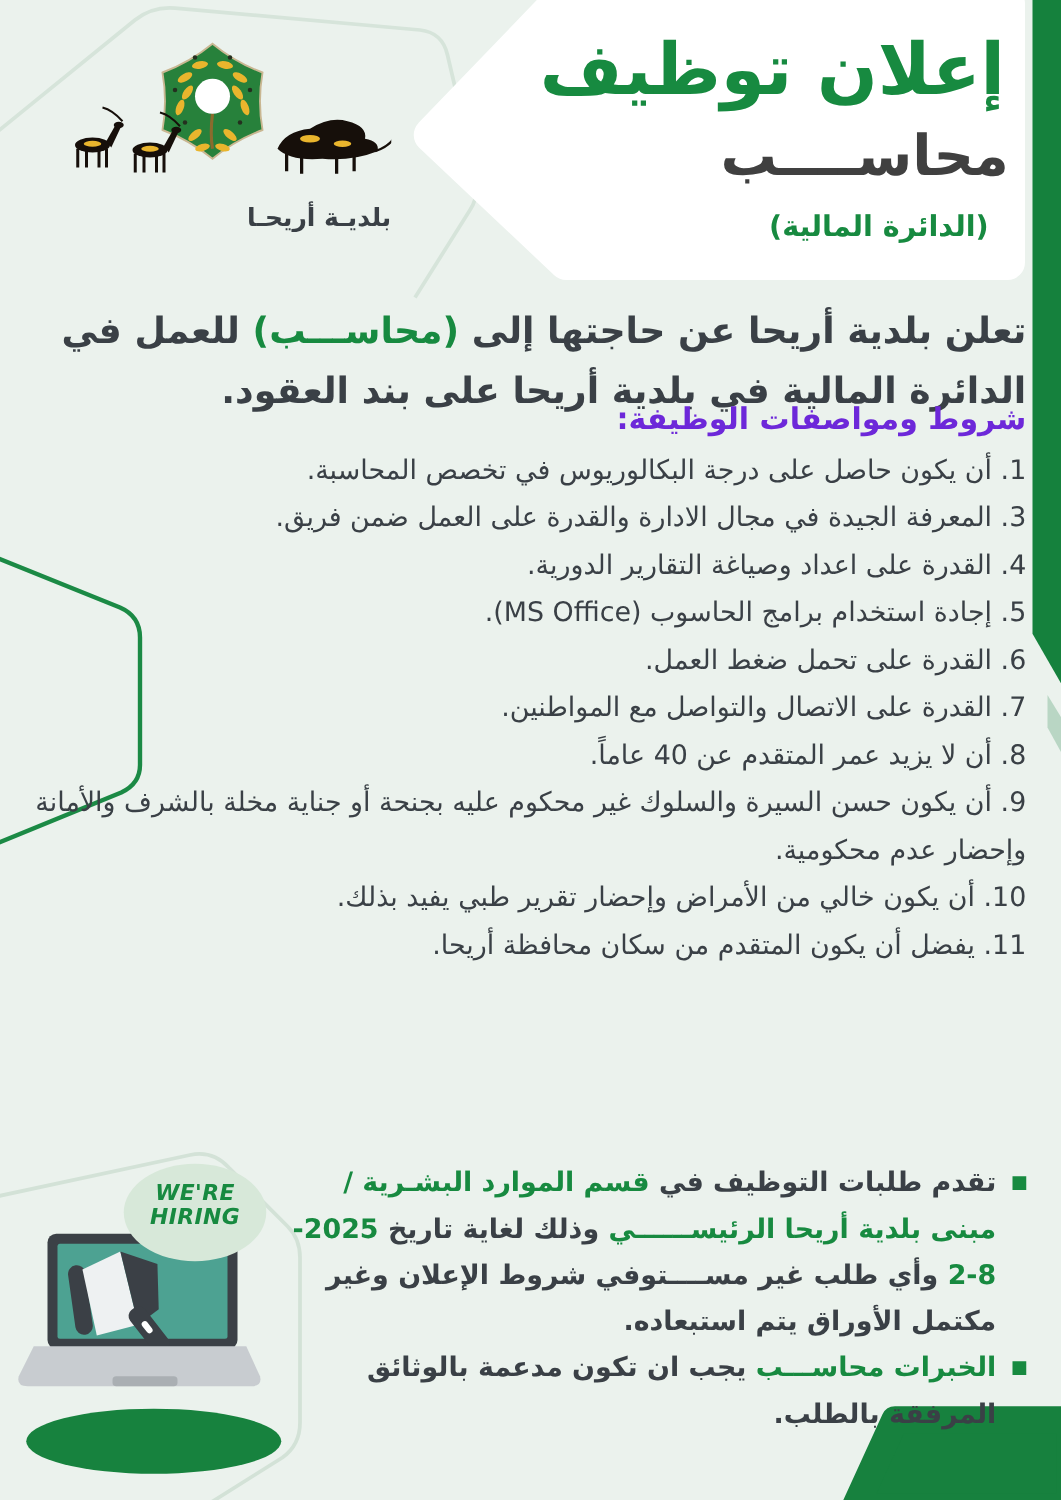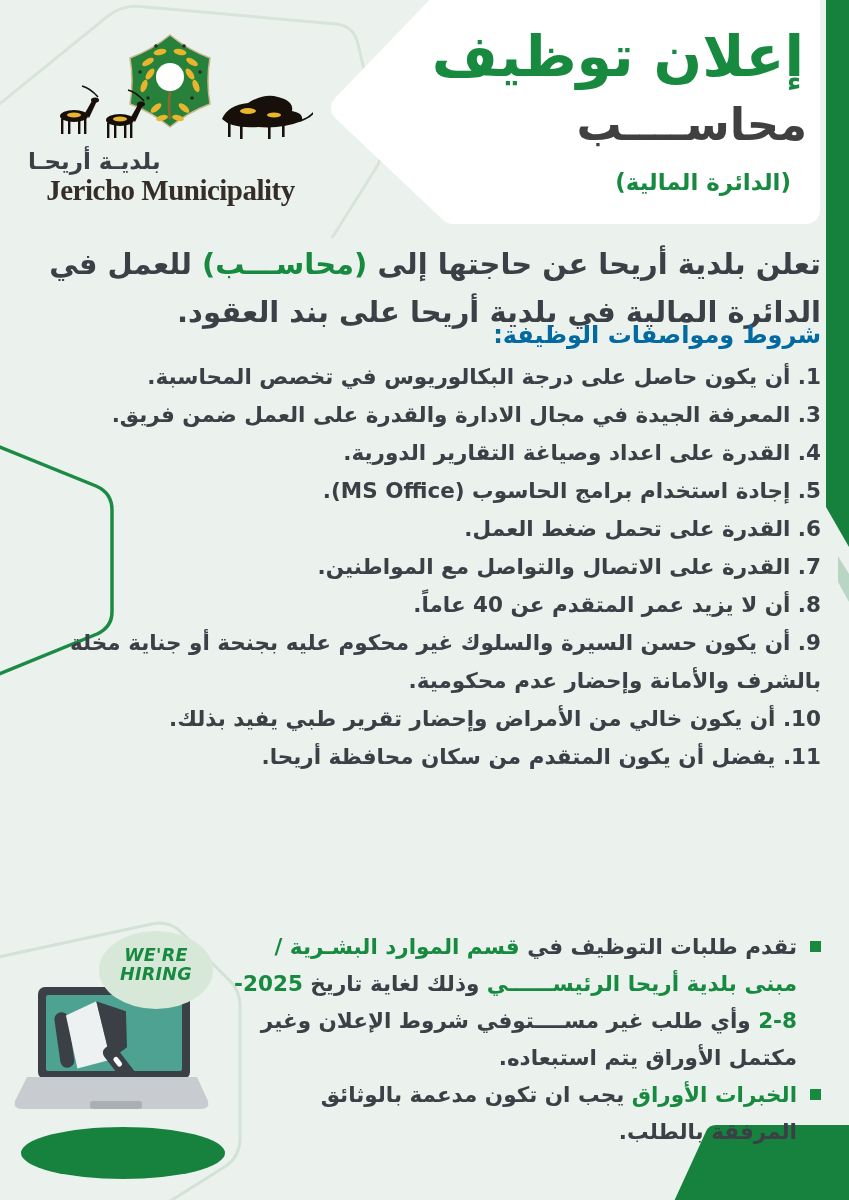--- a/index.html
+++ b/index.html
@@ -6,33 +6,33 @@
   .page{
     position:relative;width:849px;height:1200px;overflow:hidden;
     background:#ebf2ed;font-family:"DejaVu Sans",sans-serif;color:#3a4046;
   }
   .decor{position:absolute;left:0;top:0;width:849px;height:1200px;z-index:0;}
   .content{position:absolute;z-index:2;}
   .ar{direction:rtl;text-align:right;}
   
   .logo-wrap{left:28px;top:24px;width:285px;}
   .logo-svg{display:block;}
-  .logo-ar{font-size:23px;font-weight:800;color:#3a4046;text-align:left;margin-top:2px;}
+  .logo-ar{font-size:20px;font-weight:800;color:#3a4046;text-align:right;margin-top:16px;}
   .logo-en{font-family:"Liberation Serif",serif;font-size:29px;font-weight:700;color:#352e28;text-align:center;letter-spacing:-0.5px;margin-top:0px;}
   
   .header-text{top:22px;right:42px;}
   .page-title{font-size:57px;line-height:1.12;font-weight:800;color:#178a40;margin:3px;}
   .job-position{font-size:45px;line-height:1.15;font-weight:800;color:#404040;margin:10px 0 0 0;}
   .department{font-size:23px;font-weight:800;color:#178a40;margin:18px 16px 0 0;}
   
   .intro{top:241px;right:28px;left:14px;font-size:29px;font-weight:700;line-height:1.64;}
   .green{color:#178a40;}
   
-  .req-heading{top:321px;right:28px;font-size:24px;font-weight:800;color:#0369a1;}
-  .req-list{top:358px;right:28px;left:8px;font-size:21.5px;font-weight:700;line-height:38px;}
+  .req-heading{top:321px;right:28px;font-size:24px;font-weight:800;color:#6d28d9;}
+  .req-list{top:358px;right:28px;left:8px;font-size:21.5px;font-weight:400;line-height:38px;}
   
   .notes{top:928px;right:26px;left:228px;font-size:21.5px;font-weight:700;line-height:37px;}
   .note{position:relative;padding-right:26px;}
   .sq{position:absolute;right:2px;top:13px;width:11px;height:11px;background:#178a40;}
   
   .bubble{left:99px;top:931px;width:114px;height:78px;background:#d7e8d9;border-radius:50%;}
   .hiring-text{left:99px;top:946px;width:114px;text-align:center;direction:ltr;
     font-size:17.5px;line-height:1.1;font-weight:800;color:#178a40;letter-spacing:.3px;font-style:italic;}
   .laptop{left:5px;top:915px;}
 </style>
@@ -112,21 +112,20 @@
         <rect x="-28" y="6" width="2.6" height="14" fill="#160f0a"></rect>
         <rect x="-16" y="8" width="2.6" height="14" fill="#160f0a"></rect>
         <rect x="12" y="8" width="2.6" height="14" fill="#160f0a"></rect>
         <rect x="26" y="6" width="2.6" height="14" fill="#160f0a"></rect>
         <path d="M44,4 q12,-4 16,-12" stroke="#160f0a" stroke-width="1.8" fill="none"></path>
         <ellipse cx="-8" cy="-6" rx="8" ry="3" fill="#e9b52d"></ellipse>
         <ellipse cx="18" cy="-2" rx="7" ry="2.6" fill="#e9b52d"></ellipse>
       </g>
     </svg>
     <div class="logo-ar ar">بلديـة أريحـا</div>
-    <div class="logo-en">Jericho Municipality</div>
   </div>
 
   <div class="content header-text ar">
     <h1 class="page-title">إعلان توظيف</h1>
     <h2 class="job-position">محاســــب</h2>
     <h3 class="department">(الدائرة المالية)</h3>
   </div>
 
   <div class="content intro ar"><span>تعلن بلدية أريحا عن حاجتها إلى </span><span class="green">(محاســـب)</span><span> للعمل في الدائرة المالية في بلدية أريحا على بند العقود.</span></div>
 
@@ -142,21 +141,21 @@
     <div>9. أن يكون حسن السيرة والسلوك غير محكوم عليه بجنحة أو جناية مخلة بالشرف والأمانة وإحضار عدم محكومية.</div>
     <div>10. أن يكون خالي من الأمراض وإحضار تقرير طبي يفيد بذلك.</div>
     <div>11. يفضل أن يكون المتقدم من سكان محافظة أريحا.</div>
   </div>
 
   <div class="content notes ar">
     <div class="note">
       <span class="sq"></span><span>تقدم طلبات التوظيف في </span><span class="green">قسم الموارد البشـرية / مبنى بلدية أريحا الرئيســــــي</span><span> وذلك لغاية تاريخ </span><span class="green">2025-8-2</span><span> وأي طلب غير مســــتوفي شروط الإعلان وغير مكتمل الأوراق يتم استبعاده.</span>
     </div>
     <div class="note">
-      <span class="sq"></span><span class="green">الخبرات الأوراق</span><span> يجب ان تكون مدعمة بالوثائق المرفقة بالطلب.</span>
+      <span class="sq"></span><span class="green">الخبرات محاســـب</span><span> يجب ان تكون مدعمة بالوثائق المرفقة بالطلب.</span>
     </div>
   </div>
 
   <svg class="content laptop" width="235" height="285" viewBox="0 0 235 285" xmlns="http://www.w3.org/2000/svg">
     <ellipse cx="118" cy="238" rx="102" ry="26" fill="#17823e"></ellipse>
     <path d="M 138,76 Q 132,102 110,113 Q 140,107 151,87 Z" fill="#d7e8d9"></path>
     <g>
       <rect x="33" y="72" width="152" height="92" rx="7" fill="#3b4046"></rect>
       <rect x="41" y="80" width="136" height="76" rx="2" fill="#4da292"></rect>
     </g>

